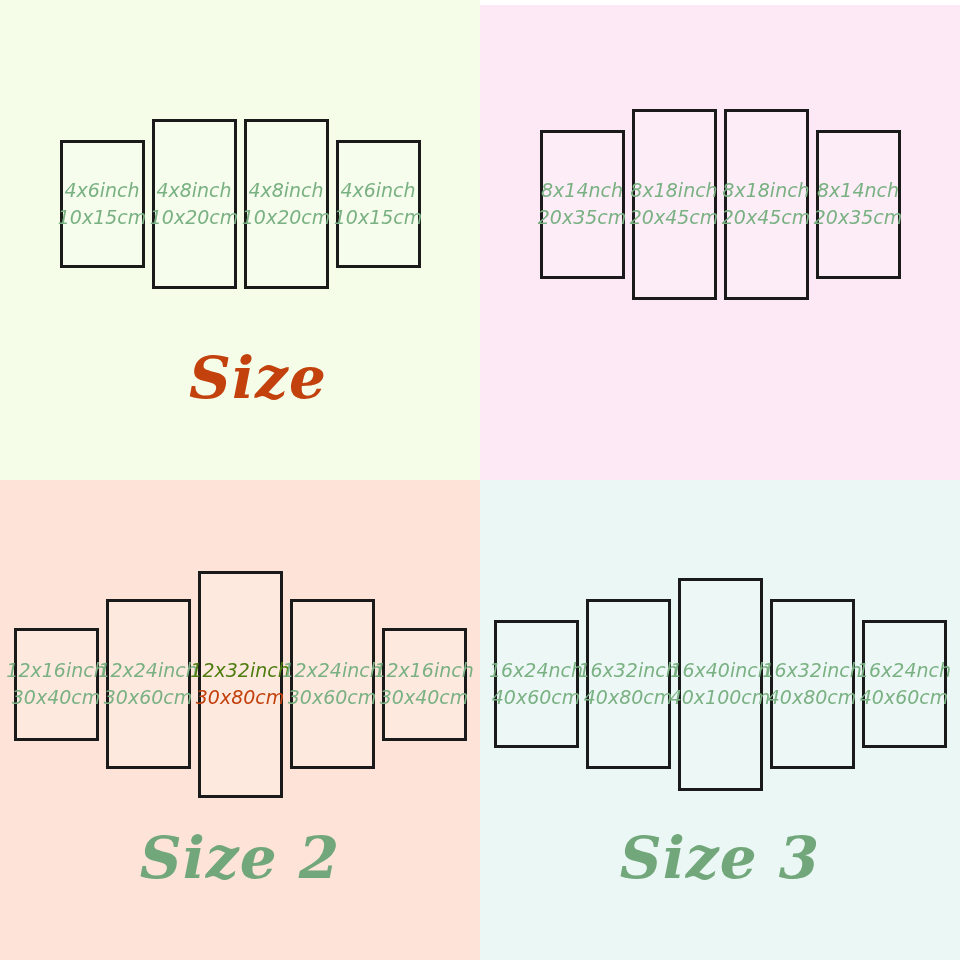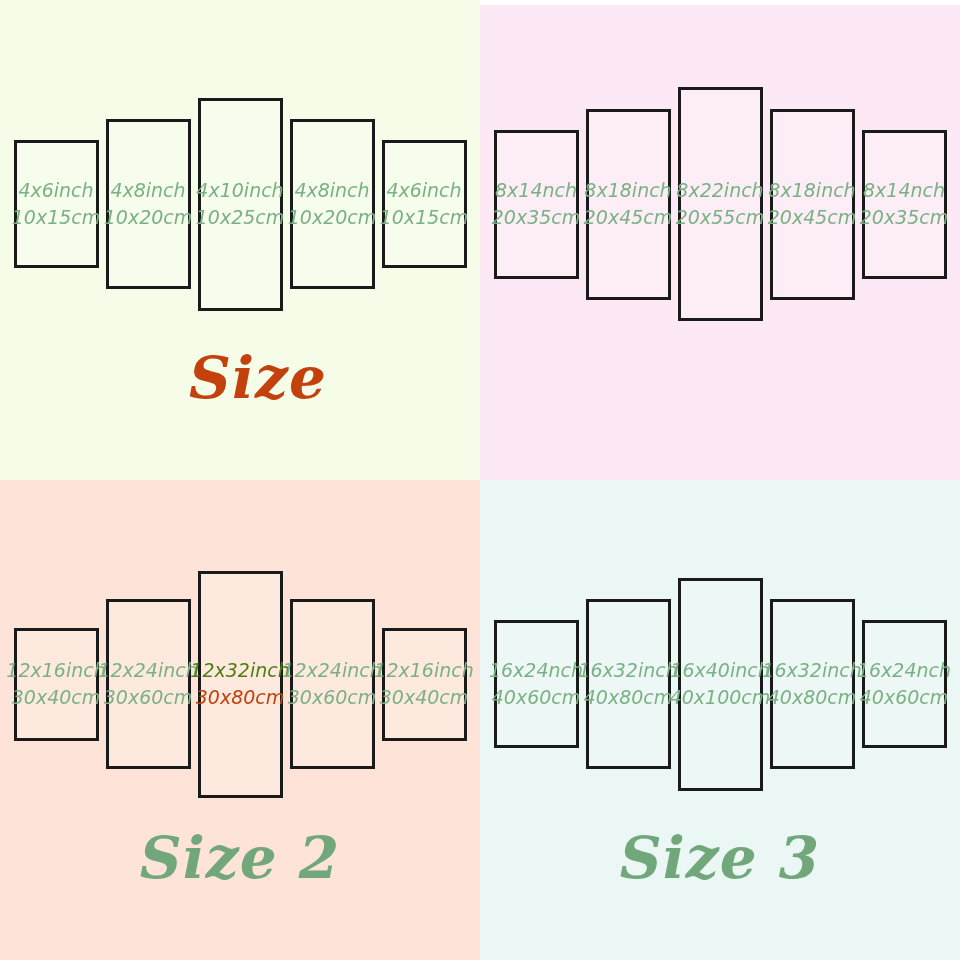--- a/index.html
+++ b/index.html
@@ -88,24 +88,20 @@
   <section class="quadrant" style="background: rgb(245, 253, 233);">
     <div class="panels">
         <div class="panel" style="height: 128px; border-color: rgb(26, 26, 26);">
           <span class="panel-label" style="color: rgb(122, 177, 131);">4x6inch</span>
           <span class="panel-label" style="color: rgb(122, 177, 131);">10x15cm</span>
         </div>
         <div class="panel" style="height: 170px; border-color: rgb(26, 26, 26);">
           <span class="panel-label" style="color: rgb(122, 177, 131);">4x8inch</span>
           <span class="panel-label" style="color: rgb(122, 177, 131);">10x20cm</span>
         </div>
-        <div class="panel" style="height: 213px; border-color: rgb(26, 26, 26);">
-          <span class="panel-label" style="color: rgb(122, 177, 131);">4x10inch</span>
-          <span class="panel-label" style="color: rgb(122, 177, 131);">10x25cm</span>
-        </div>
         <div class="panel" style="height: 170px; border-color: rgb(26, 26, 26);">
           <span class="panel-label" style="color: rgb(122, 177, 131);">4x8inch</span>
           <span class="panel-label" style="color: rgb(122, 177, 131);">10x20cm</span>
         </div>
         <div class="panel" style="height: 128px; border-color: rgb(26, 26, 26);">
           <span class="panel-label" style="color: rgb(122, 177, 131);">4x6inch</span>
           <span class="panel-label" style="color: rgb(122, 177, 131);">10x15cm</span>
         </div>
       </div>
     <h2 class="title" style="color: #c2410c; margin-left: 36px;">Size</h2>
@@ -114,24 +110,20 @@
   <section class="quadrant" style="background: rgb(253, 233, 246);">
     <div class="top-strip"></div>
     <div class="panels">
         <div class="panel" style="height: 149px; border-color: rgb(26, 26, 26);">
           <span class="panel-label" style="color: rgb(122, 177, 131);">8x14nch</span>
           <span class="panel-label" style="color: rgb(122, 177, 131);">20x35cm</span>
         </div>
         <div class="panel" style="height: 191px; border-color: rgb(26, 26, 26);">
           <span class="panel-label" style="color: rgb(122, 177, 131);">8x18inch</span>
           <span class="panel-label" style="color: rgb(122, 177, 131);">20x45cm</span>
-        </div>
-        <div class="panel" style="height: 234px; border-color: rgb(26, 26, 26);">
-          <span class="panel-label" style="color: rgb(122, 177, 131);">8x22inch</span>
-          <span class="panel-label" style="color: rgb(122, 177, 131);">20x55cm</span>
         </div>
         <div class="panel" style="height: 191px; border-color: rgb(26, 26, 26);">
           <span class="panel-label" style="color: rgb(122, 177, 131);">8x18inch</span>
           <span class="panel-label" style="color: rgb(122, 177, 131);">20x45cm</span>
         </div>
         <div class="panel" style="height: 149px; border-color: rgb(26, 26, 26);">
           <span class="panel-label" style="color: rgb(122, 177, 131);">8x14nch</span>
           <span class="panel-label" style="color: rgb(122, 177, 131);">20x35cm</span>
         </div>
       </div>

